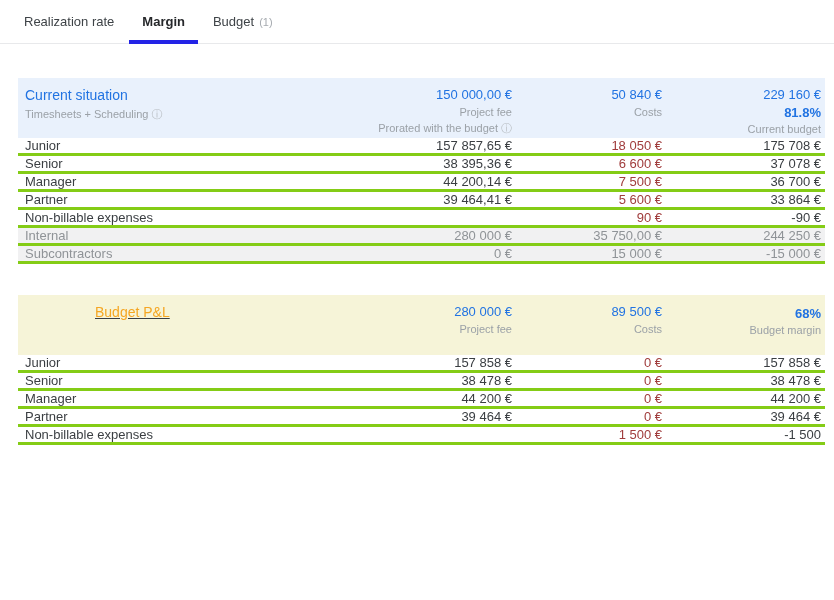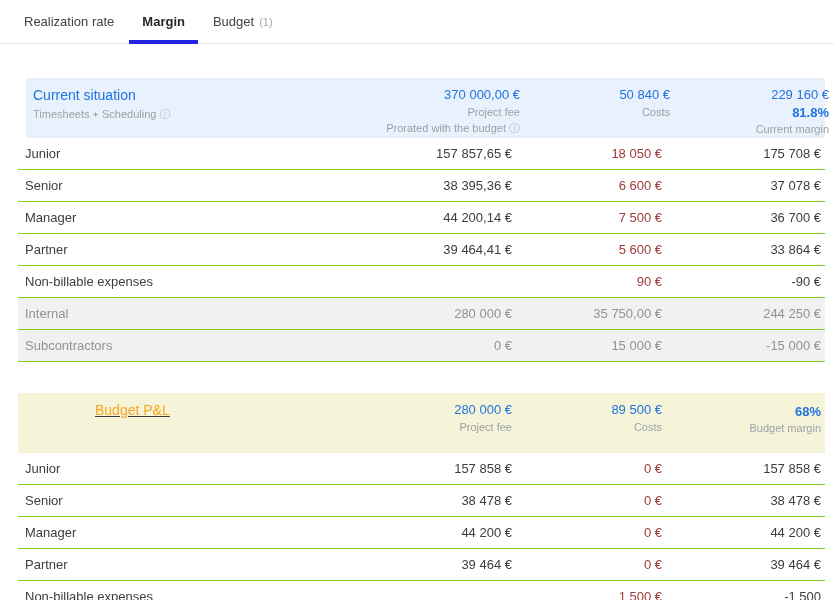--- a/index.html
+++ b/index.html
@@ -23,21 +23,21 @@
     background:#2323e6;
   }
   .tab .badge{color:#a6abb0;font-size:11px;margin-left:5px;font-weight:normal;}
 
   
   .ftable{width:807px;margin-left:18px;}
   .t1{margin-top:34px;}
   .t2{margin-top:31px;}
   .grid{display:grid;grid-template-columns:337px 160px 150px 160px;box-sizing:border-box;}
   .thead{height:60px;padding-top:9px;}
-  .t1 .thead{background:#e9f1fc;margin-left:8px;}
+  .t1 .thead{background:#e9f1fc;}
   .t2 .thead{background:#f6f4d8;}
   .h-titlecell{padding-left:7px;}
   .h-title{font-size:14px;line-height:16px;}
   .t1 .h-title{color:#2173e2;}
   .t2 .h-titlecell{padding-left:77px;text-decoration:underline;}
   .t2 .h-title{color:#f5a623;}
   .h-sub{font-size:11px;color:#9ba1a7;margin-top:4px;white-space:nowrap;}
   .num{text-align:right;white-space:nowrap;}
   .c-fee{padding-right:3px;}
   .c-costs{padding-right:3px;}
@@ -45,21 +45,21 @@
   .h-value{font-size:13px;line-height:16px;color:#2173e2;}
   .h-label{font-size:11px;color:#9ba1a7;margin-top:3px;}
   .h-note{font-size:11px;color:#9ba1a7;margin-top:3px;}
   .h-pct{font-size:13px;font-weight:bold;color:#2173e2;margin-top:2px;}
   .info{
     display:inline-block;color:#b9bec3;font-size:11px;margin-left:3px;
     font-style:normal;cursor:default;
   }
   
   .row{
-    height:32px;align-items:center;border-bottom:1px solid #84cc16;
+    height:18px;align-items:center;border-bottom:3px solid #84cc16;
     font-size:13px;
   }
   .row .rlabel{padding-left:7px;color:#3a3e42;white-space:nowrap;}
   .row .c-costs{color:#a03c3c;}
   .row.muted{background:#f1f1f2;}
   .row.muted .rlabel,.row.muted .num{color:#8f9397;}
 </style>
 </head>
 <body>
 
@@ -77,32 +77,32 @@
   </div>
 </div>
 
 <div class="ftable t1">
   <div class="grid thead">
     <div class="h-titlecell">
       <div class="h-title">Current situation</div>
       <div class="h-sub"><span>Timesheets + Scheduling</span><span class="info">ⓘ</span></div>
     </div>
     <div class="num c-fee">
-      <div class="h-value">370 000,00 €</div>
+      <div class="h-value">150 000,00 €</div>
       <div class="h-label">Project fee</div>
       <div class="h-note"><span>Prorated with the budget</span><span class="info">ⓘ</span></div>
     </div>
     <div class="num c-costs">
       <div class="h-value">50 840 €</div>
       <div class="h-label">Costs</div>
     </div>
     <div class="num c-margin">
       <div class="h-value">229 160 €</div>
       <div class="h-pct">81.8%</div>
-      <div class="h-label">Current margin</div>
+      <div class="h-label">Current budget</div>
     </div>
   </div>
 
   <div class="grid row">
     <div class="rlabel">Junior</div>
     <div class="num c-fee">157 857,65 €</div>
     <div class="num c-costs">18 050 €</div>
     <div class="num c-margin">175 708 €</div>
   </div>
   <div class="grid row">

